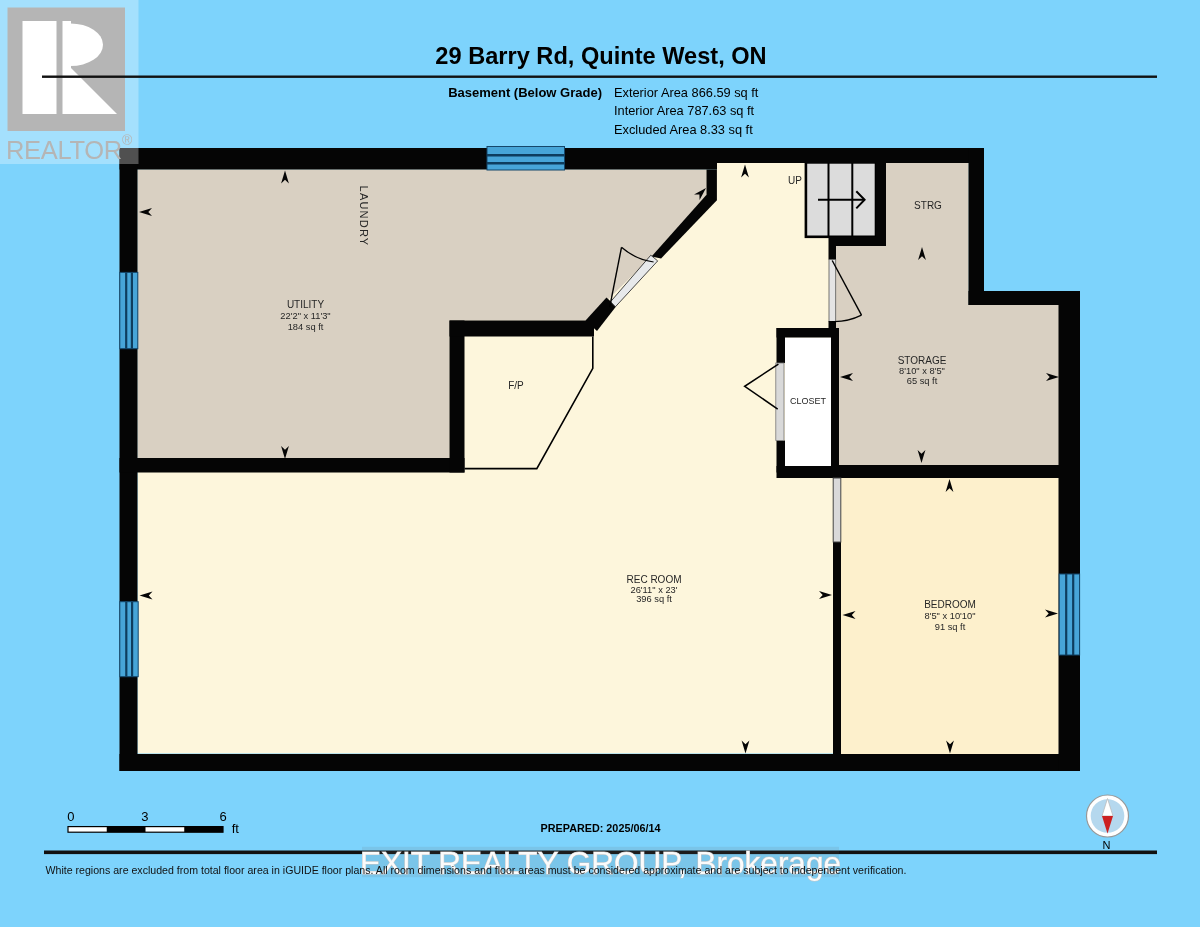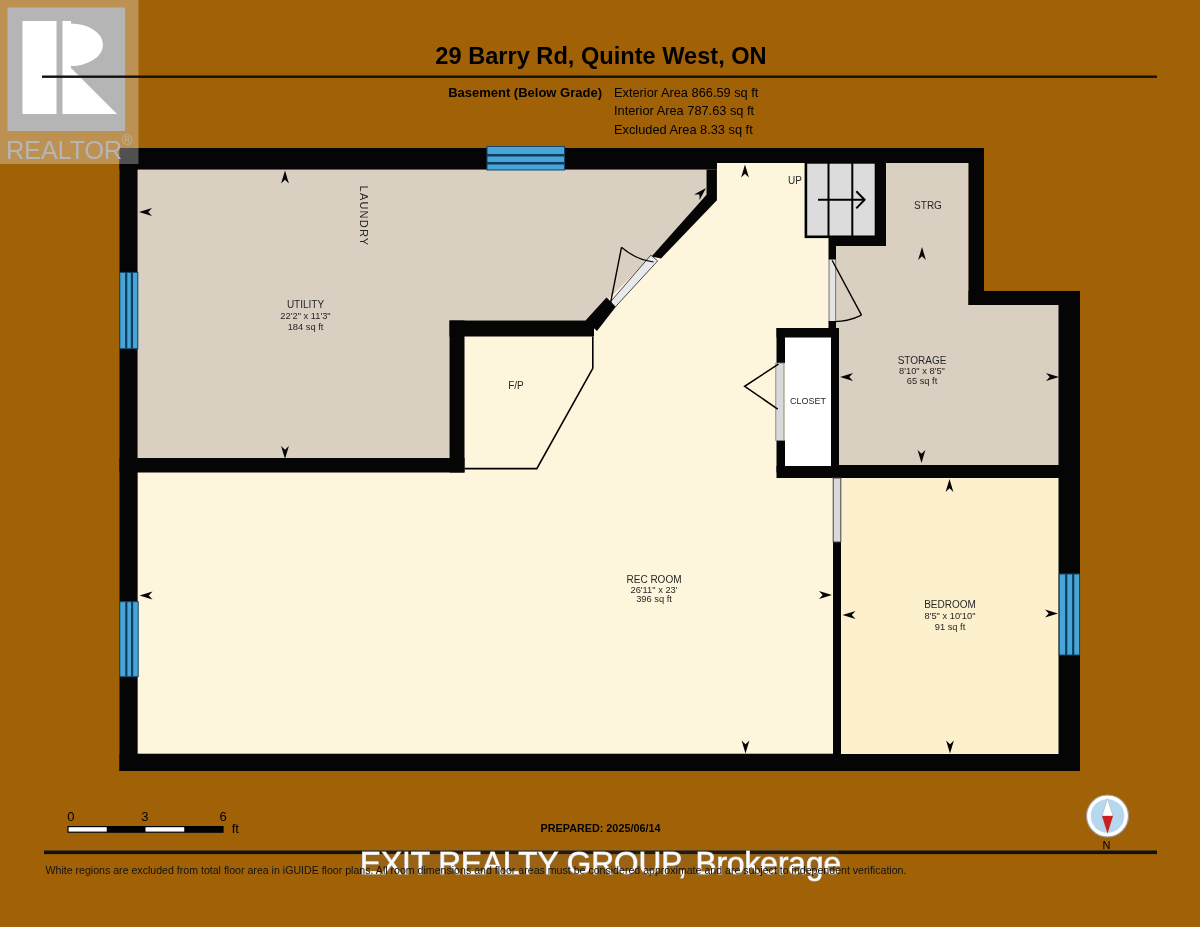--- a/index.html
+++ b/index.html
@@ -1,16 +1,16 @@
 <!DOCTYPE html>
 <html><head>
 <meta charset="utf-8">
 <style>
 html,body{margin:0;padding:0;background:#fff;}
-#page{position:relative;width:1200px;height:927px;background:#a16207;overflow:hidden;
+#page{position:relative;width:1200px;height:927px;background:#7dd3fc;overflow:hidden;
 font-family:"Liberation Sans", sans-serif;}
 svg{position:absolute;left:0;top:0;}
 text{font-family:"Liberation Sans", sans-serif;}
 </style>
 </head>
 <body>
 <div id="page">
 <svg width="1200" height="927" viewBox="0 0 1200 927">
 
 <text x="601" y="63.5" font-size="23.6" font-weight="bold" fill="#000" text-anchor="middle">29 Barry Rd, Quinte West, ON</text>

